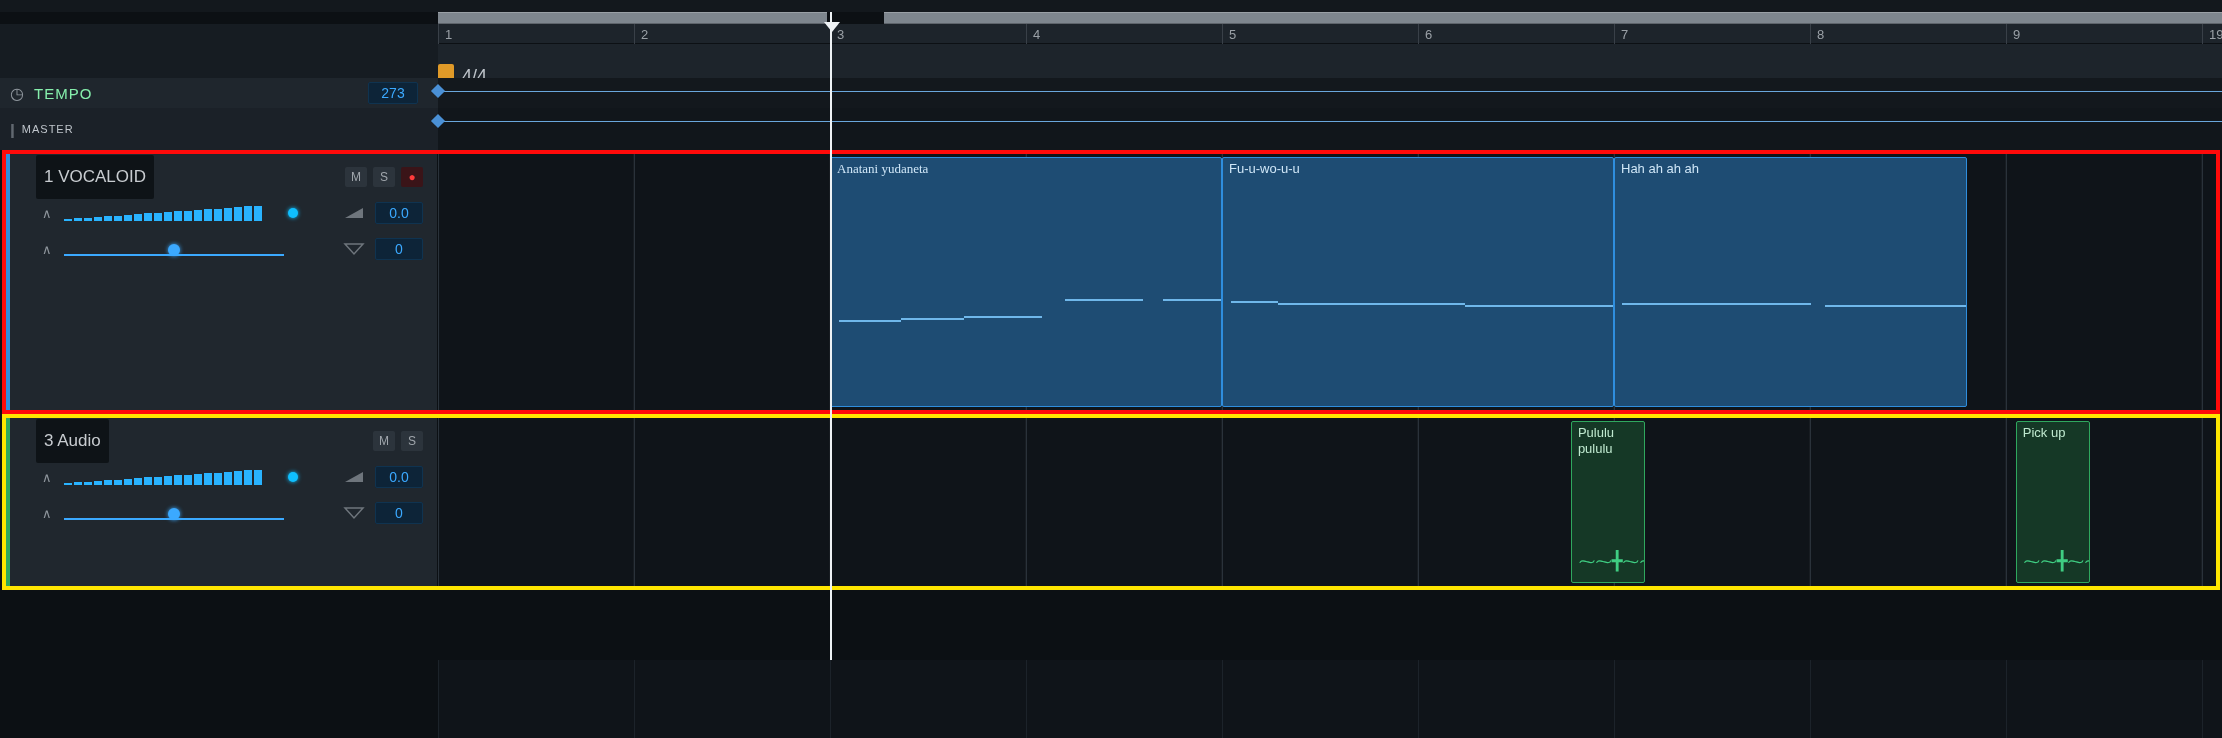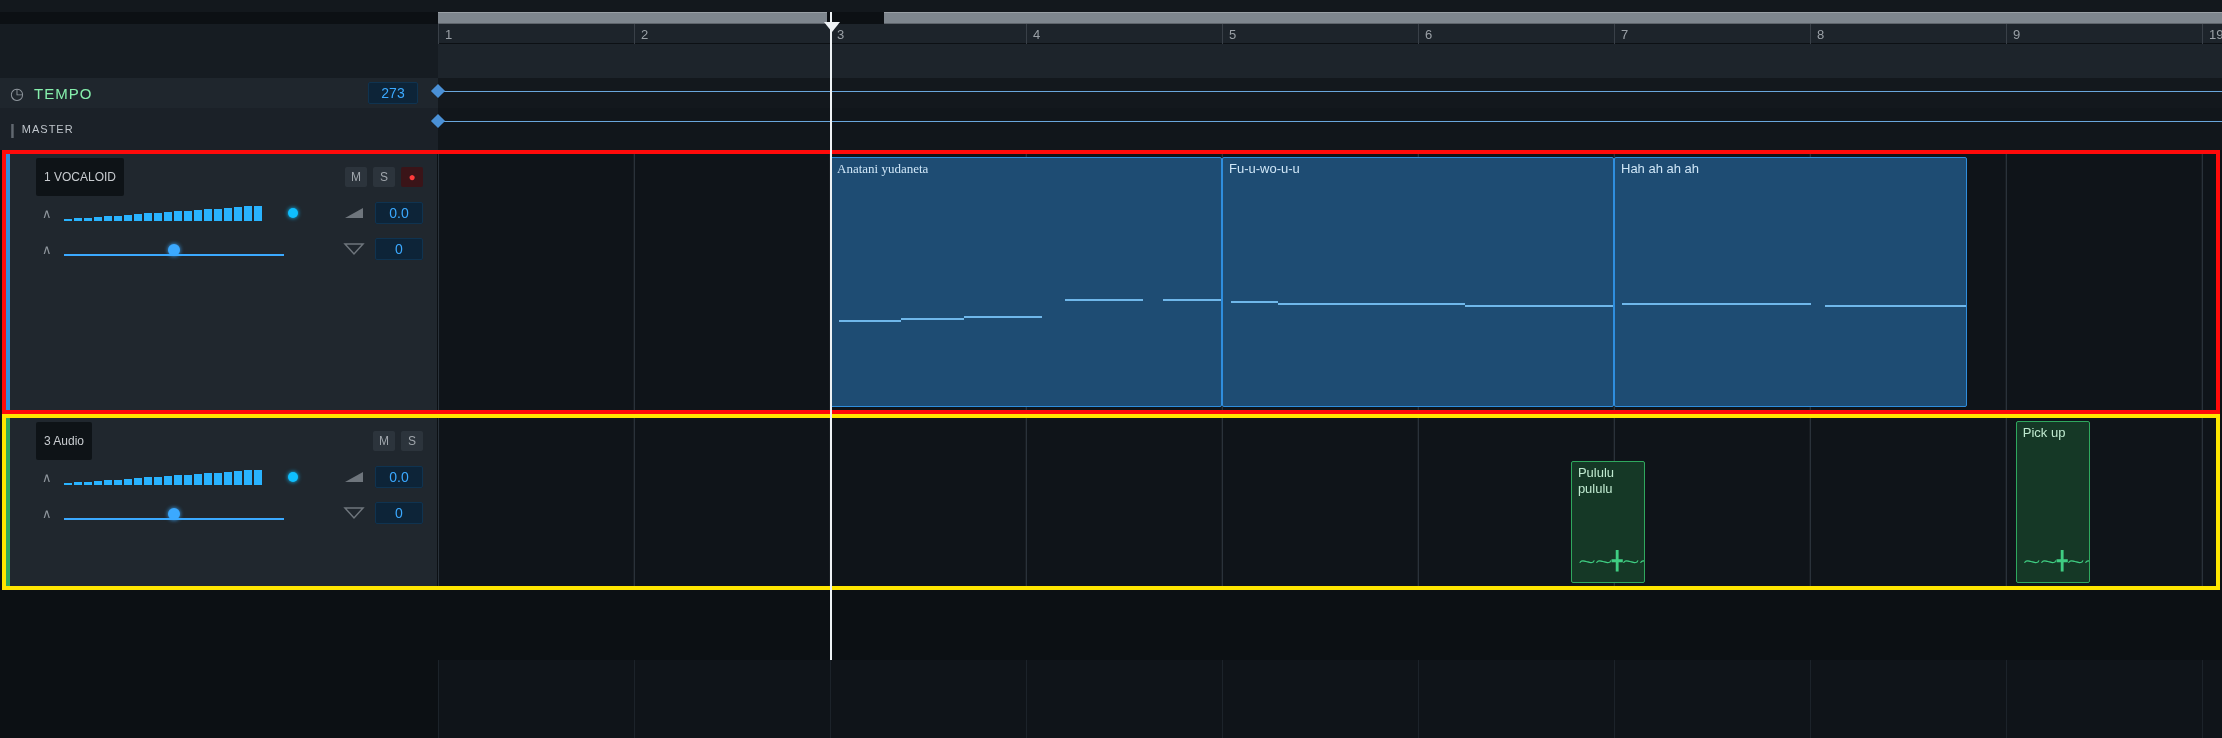--- a/index.html
+++ b/index.html
@@ -41,21 +41,21 @@
   
   .track { position: absolute; left: 6px; width: 2210px; }
   .track.red { top: 154px; height: 256px; outline: 4px solid #ff0a0a; }
   .track.yellow { top: 418px; height: 168px; outline: 4px solid #ffe600; }
 
   .track-header { position: absolute; left: 0; top: 0; width: 432px; height: 100%; background: #20272e; border-right: 1px solid #0c1014; }
   .track.red .track-header::before { content: ""; position: absolute; left: 0; top: 0; width: 4px; height: 100%; background: #2f8ede; }
   .track.yellow .track-header::before { content: ""; position: absolute; left: 0; top: 0; width: 4px; height: 100%; background: #2fa85e; }
 
   .th-row1 { position: absolute; left: 30px; top: 12px; right: 14px; height: 22px; display: flex; align-items: center; }
-  .th-name { background: #0e1317; padding: 12px 8px; font-size: 12px; color: #c8ccd0; border-radius: 2px; }
+  .th-name { background: #0e1317; padding: 12px 8px; font-size: 17px; color: #c8ccd0; border-radius: 2px; }
   .th-right { margin-left: auto; display: flex; gap: 6px; }
   .th-btn { width: 22px; height: 20px; background: #2c343c; font-size: 12px; color: #a0a6ac; text-align: center; line-height: 20px; border-radius: 2px; }
   .th-btn.rec { background: #3a1418; color: #ff3b3b; }
 
   .th-row2 { position: absolute; left: 36px; top: 46px; right: 14px; height: 26px; display: flex; align-items: center; }
   .th-row3 { position: absolute; left: 36px; top: 82px; right: 14px; height: 26px; display: flex; align-items: center; }
   .chev { color: #8e959c; font-size: 13px; margin-right: 12px; }
   .volbar { position: relative; width: 220px; height: 16px; }
   .volbar .filled { position: absolute; left: 0; top: 0; height: 16px; display: flex; align-items: flex-end; gap: 2px; }
   .volbar .seg { background: #29b3ff; }
@@ -102,20 +102,24 @@
           <div class="bar-mark" style="left: 196px;">2</div>
           <div class="bar-mark" style="left: 392px;">3</div>
           <div class="bar-mark" style="left: 588px;">4</div>
           <div class="bar-mark" style="left: 784px;">5</div>
           <div class="bar-mark" style="left: 980px;">6</div>
           <div class="bar-mark" style="left: 1176px;">7</div>
           <div class="bar-mark" style="left: 1372px;">8</div>
           <div class="bar-mark" style="left: 1568px;">9</div>
           <div class="bar-mark" style="left: 1764px;">19</div>
         </div>
+      <div class="ruler-sig-row">
+        <div class="sig-marker"></div>
+        <div class="sig-label">4/4</div>
+      </div>
     </div>
   </div>
 
   <div class="tempo-row">
     <div class="tempo-left">
       <span class="clock">◷</span>
       <span class="label">TEMPO</span>
       <div class="tempo-value">273</div>
     </div>
     <div class="auto-lane">
@@ -284,21 +288,21 @@
           <div class="strong-line" style="left: 0px;"></div>
           <div class="strong-line" style="left: 196px;"></div>
           <div class="strong-line" style="left: 392px;"></div>
           <div class="strong-line" style="left: 588px;"></div>
           <div class="strong-line" style="left: 784px;"></div>
           <div class="strong-line" style="left: 980px;"></div>
           <div class="strong-line" style="left: 1176px;"></div>
           <div class="strong-line" style="left: 1372px;"></div>
           <div class="strong-line" style="left: 1568px;"></div>
           <div class="strong-line" style="left: 1764px;"></div>
-          <div class="clip aud" style="left: 1132.88px; width: 74.48px; margin-top: 40px;">
+          <div class="clip aud" style="left: 1132.88px; width: 74.48px;">
             <div class="lbl">Pululu
 pululu</div>
             <div class="wave" style="left: 6px;">⁓⁓╋⁓⁓</div>
           </div>
           <div class="clip aud" style="left: 1577.8px; width: 74.48px;">
             <div class="lbl">Pick up</div>
             <div class="wave" style="left: 6px;">⁓⁓╋⁓⁓</div>
           </div>
         </div>
       </div>

